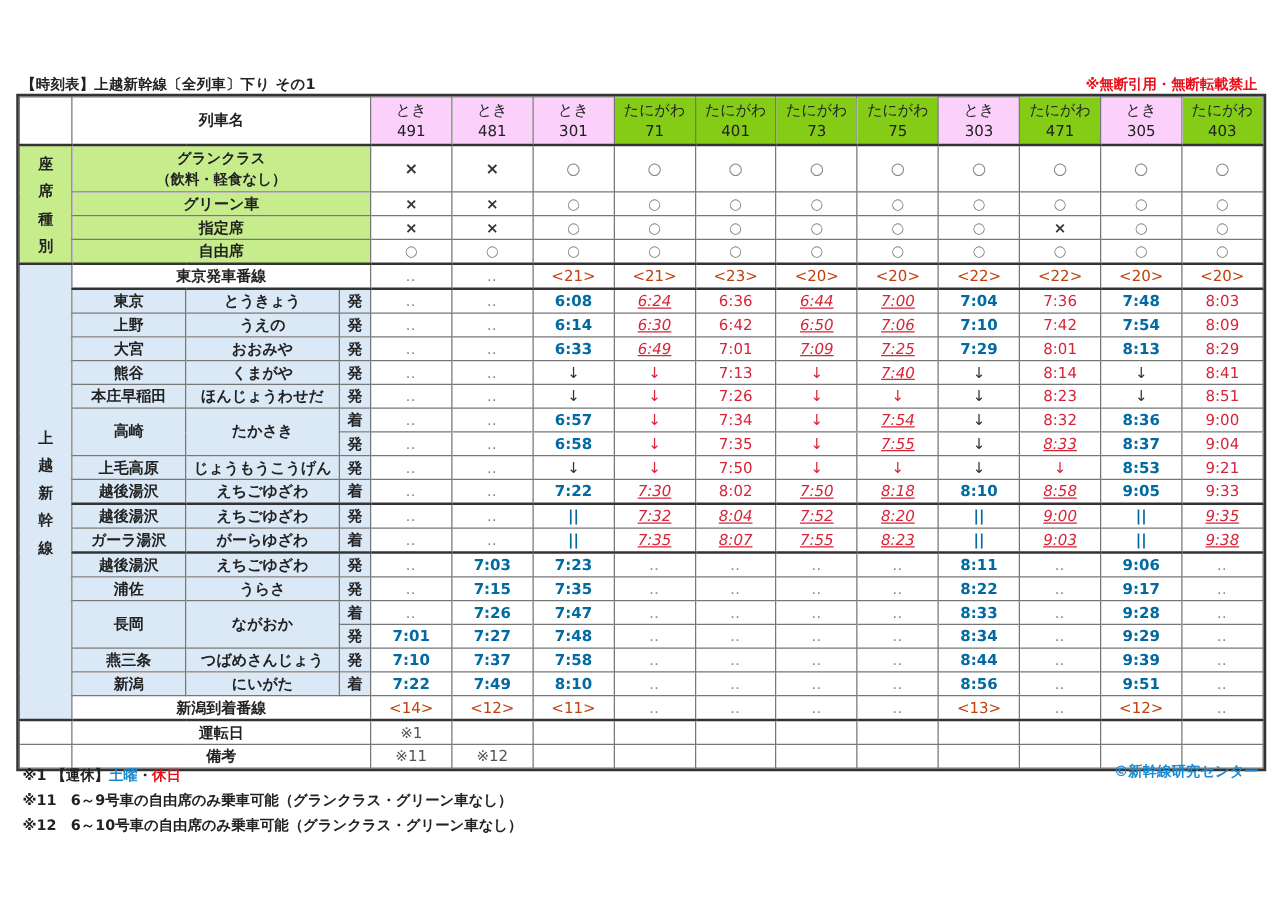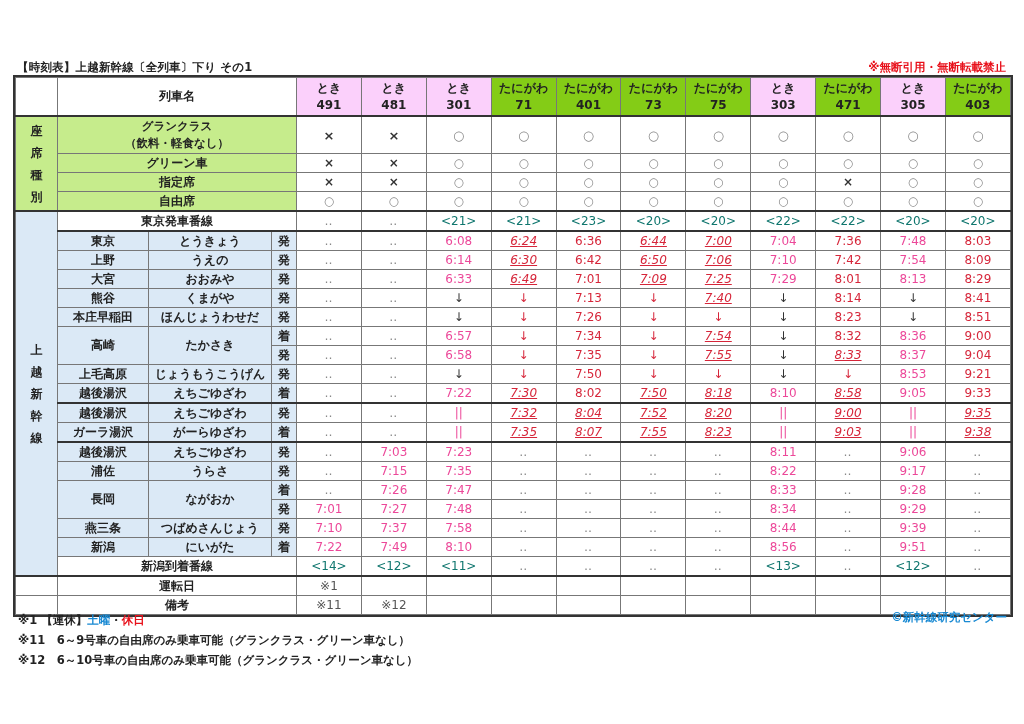--- a/index.html
+++ b/index.html
@@ -7,39 +7,39 @@
          font-family:"DejaVu Sans", "Liberation Sans", sans-serif; color:#222; }
   .title { position:absolute; left:17px; top:60px; font-size:11.5px; font-weight:bold; color:#222; letter-spacing:0.2px; }
   .notice { position:absolute; right:18px; top:60px; font-size:11.5px; font-weight:bold; color:#e8101a; }
   table.tt { position:absolute; left:15px; top:77px; border-collapse:collapse; table-layout:fixed; width:995px;padding-left:36px; }
   table.tt td { border:1px solid #777; padding:0; text-align:center; vertical-align:middle; overflow:hidden; white-space:nowrap; }
   .c-corner { width:42px; }
   .c-name { width:91px; }
   .c-read { width:123px; }
   .c-da { width:25px; }
   .c-train { width:64.9px; }
-  tr.hdr td { height:37px; font-size:12px; font-weight:bold; line-height:17px; }
+  tr.hdr td { height:37px; font-size:12px; font-weight:normal; line-height:17px; }
   .toki { background:#fbd0fb; }
   .tani { background:#84cc16; }
   .green { background:#c6ec8c; }
   .blue { background:#dbe9f6; }
   .seat-label { font-weight:bold; font-size:12px; line-height:22px; }
   .seat-name { font-weight:bold; font-size:11.5px; line-height:17px; }
   tr.r19 td { height:18px; font-size:12px; }
   tr.r37 td { height:36px; }
   .mark { font-size:13px; color:#333; }
   .mark.x { font-weight:bold; }
   .mark.o { color:#888; }
   .st { font-weight:bold; font-size:11.5px;margin-left:40px; }
   .da { font-weight:bold; font-size:11.5px; }
-  .t-b { font-weight:normal; font-size:13px; color:#ec4899; }
+  .t-b { font-weight:bold; font-size:13px; color:#0369a1; }
   .t-r { color:#d6263a; font-size:13px;margin-top:40px; }
   .t-ri { color:#d6263a; font-size:13px; font-style:italic;text-decoration:underline; }
   .t-dots { color:#888; font-size:10px; letter-spacing:1px; }
-  .t-track { color:#0f766e; font-size:12px; }
+  .t-track { color:#c2410c; font-size:12px; }
   .t-note { color:#555; font-size:12px; }
   .line-label { font-weight:bold; font-size:13px; line-height:22px; }
   tr.thick-top td { border-top:2px solid #333; }
   tr.dotted-bottom td.tcell { border-bottom:1px dotted #999; }
   .footnotes { position:absolute; left:18px; top:610px; font-size:11.5px; font-weight:bold; color:#222; line-height:20px; }
   .fn-blue { color:#1a8ad3; }
   .fn-red { color:#e8101a; }
   .copyright { position:absolute; right:17px; top:610px; font-size:11.5px; font-weight:bold; color:#1a8ad3; }
 </style>
 </head>

